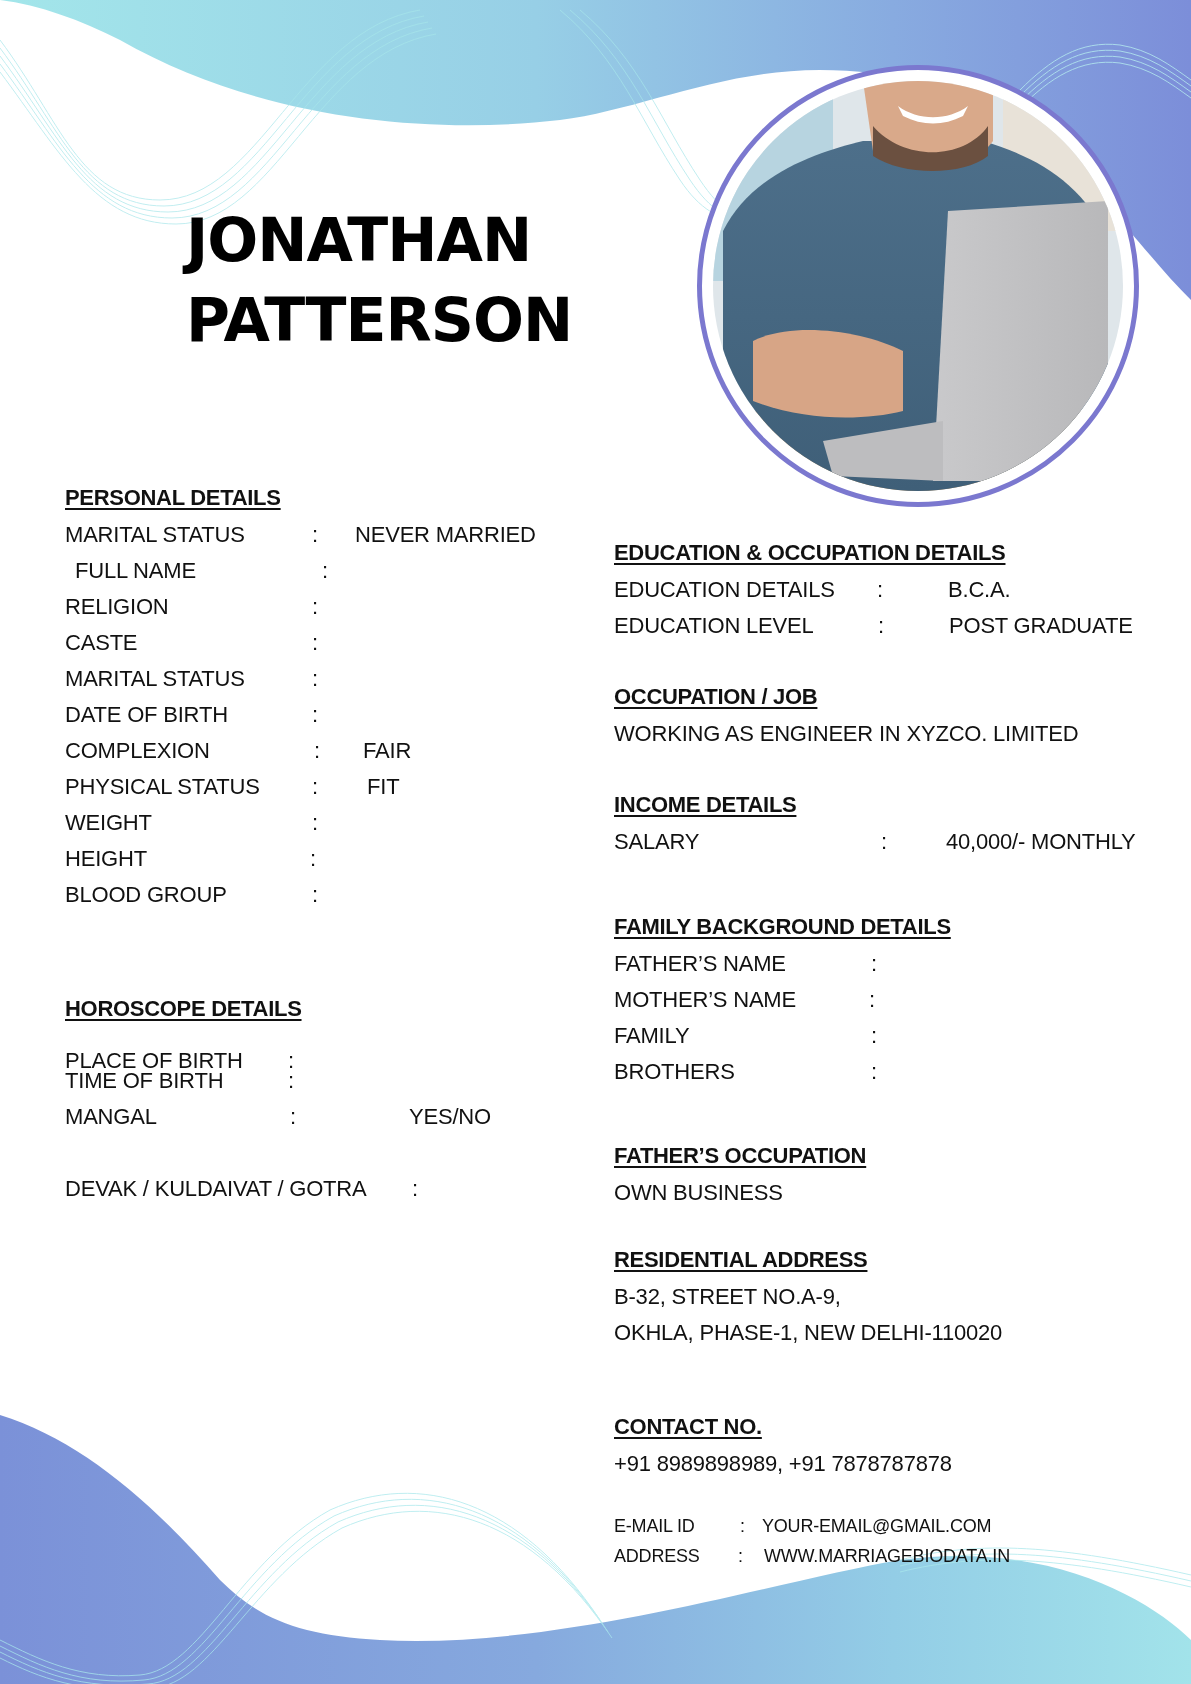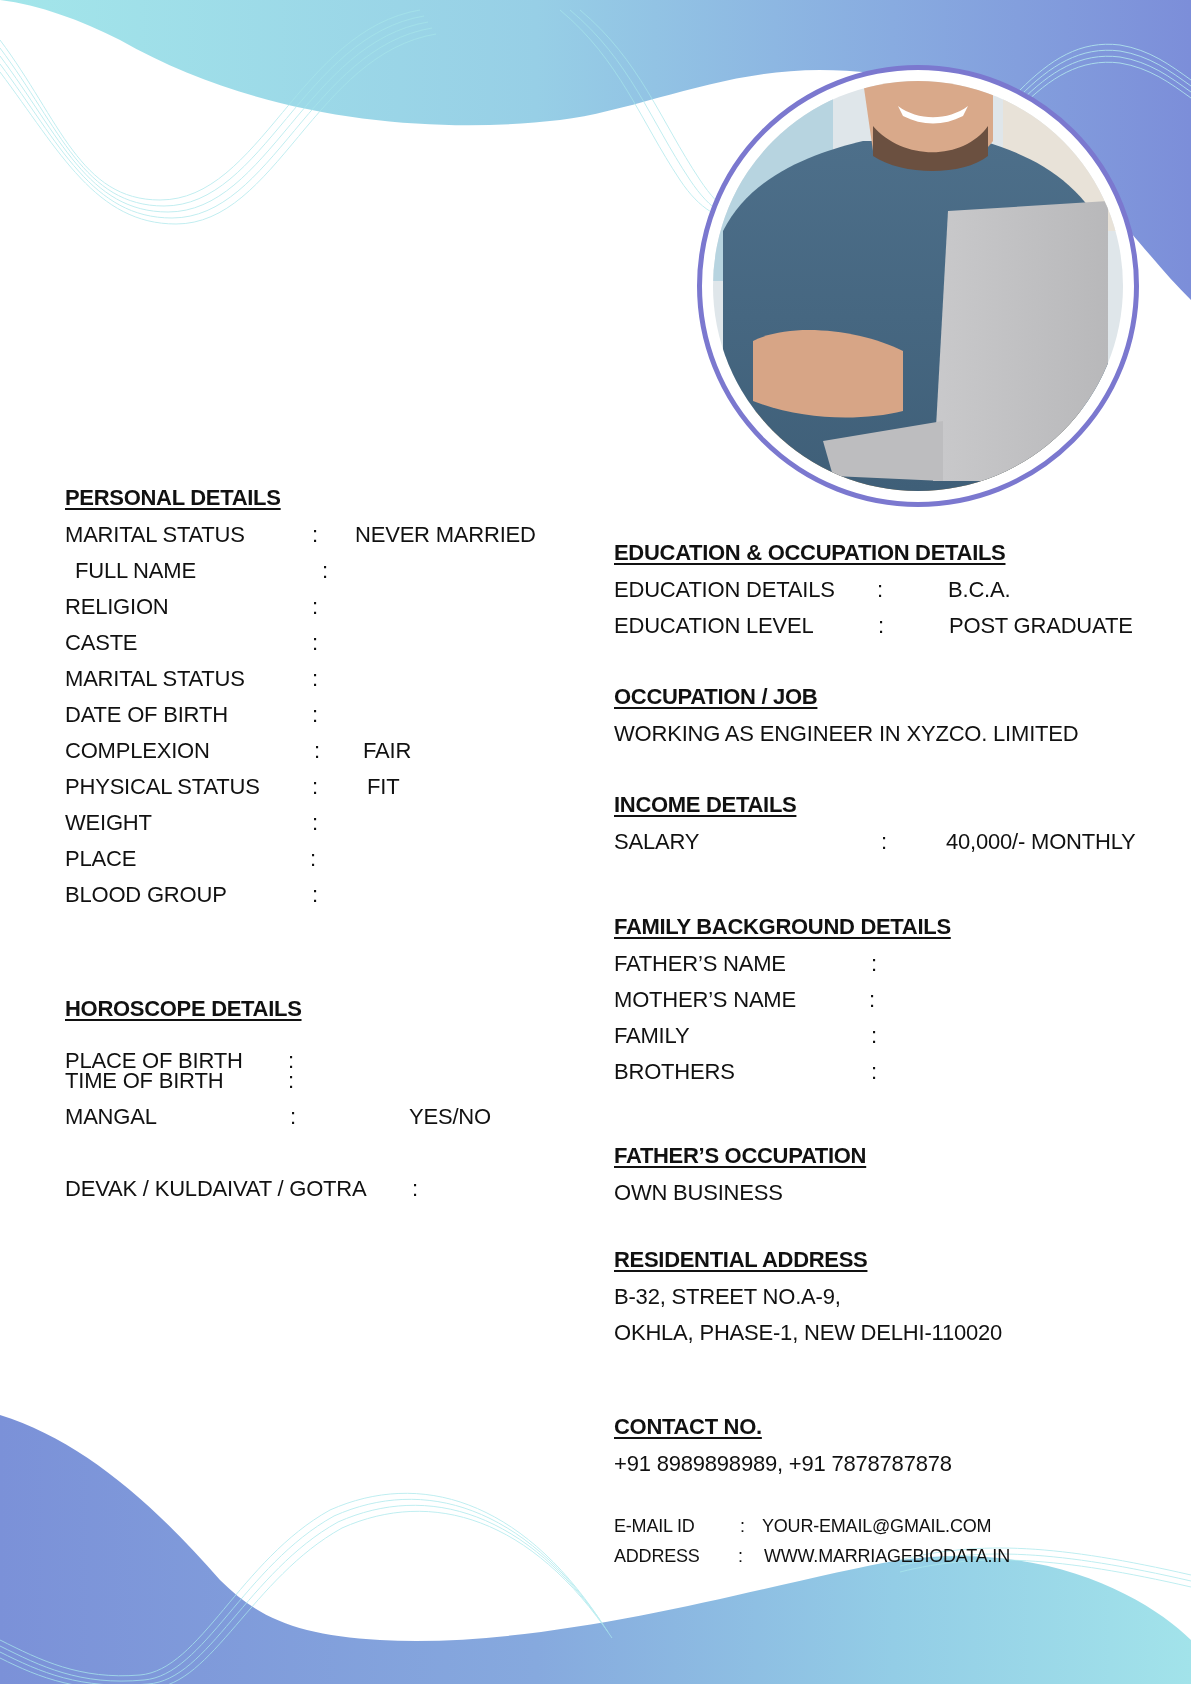--- a/index.html
+++ b/index.html
@@ -82,20 +82,22 @@
     <path d="M0,1646 C40,1666 80,1686 144,1680 C204,1675 244,1566 334,1516 C424,1476 524,1506 604,1626"></path>
     <path d="M0,1652 C40,1672 80,1690 148,1684 C208,1680 248,1572 338,1522 C428,1482 528,1512 608,1632"></path>
     <path d="M0,1658 C40,1678 80,1694 152,1688 C212,1685 252,1578 342,1528 C432,1488 532,1518 612,1638"></path>
     <path d="M900,1560 C980,1540 1060,1545 1191,1575"></path>
     <path d="M900,1566 C980,1546 1060,1551 1191,1581"></path>
     <path d="M900,1572 C980,1552 1060,1557 1191,1587"></path>
   </g>
 </svg>
 
 <div class="name layer">
+  <div>JONATHAN</div>
+  <div>PATTERSON</div>
 </div>
 
 <div class="photo-wrap">
   <div class="photo">
     <svg width="100%" height="100%" viewBox="0 0 410 410" preserveAspectRatio="none" xmlns="http://www.w3.org/2000/svg">
       <defs>
         <linearGradient id="sweater" x1="0" y1="0" x2="0" y2="1">
           <stop offset="0" stop-color="#4d6f8a"></stop>
           <stop offset="1" stop-color="#3f5f78"></stop>
         </linearGradient>
@@ -165,21 +167,21 @@
   <span style="left:0">PHYSICAL STATUS</span>
   <span style="left:247px">:</span>
   <span style="left:302px">FIT</span>
 </div>
 <div class="row layer" style="left:65px; top:810px; width:480px; height:28px;">
   <span style="left:0">WEIGHT</span>
   <span style="left:247px">:</span>
   <span style="left:290px"></span>
 </div>
 <div class="row layer" style="left:65px; top:846px; width:480px; height:28px;">
-  <span style="left:0">PLACE</span>
+  <span style="left:0">HEIGHT</span>
   <span style="left:245px">:</span>
   <span style="left:290px"></span>
 </div>
 <div class="row layer" style="left:65px; top:882px; width:480px; height:28px;">
   <span style="left:0">BLOOD GROUP</span>
   <span style="left:247px">:</span>
   <span style="left:290px"></span>
 </div>
 
 <div class="sec-title layer" style="left:65px; top:996px;text-align:center;">HOROSCOPE DETAILS</div>

